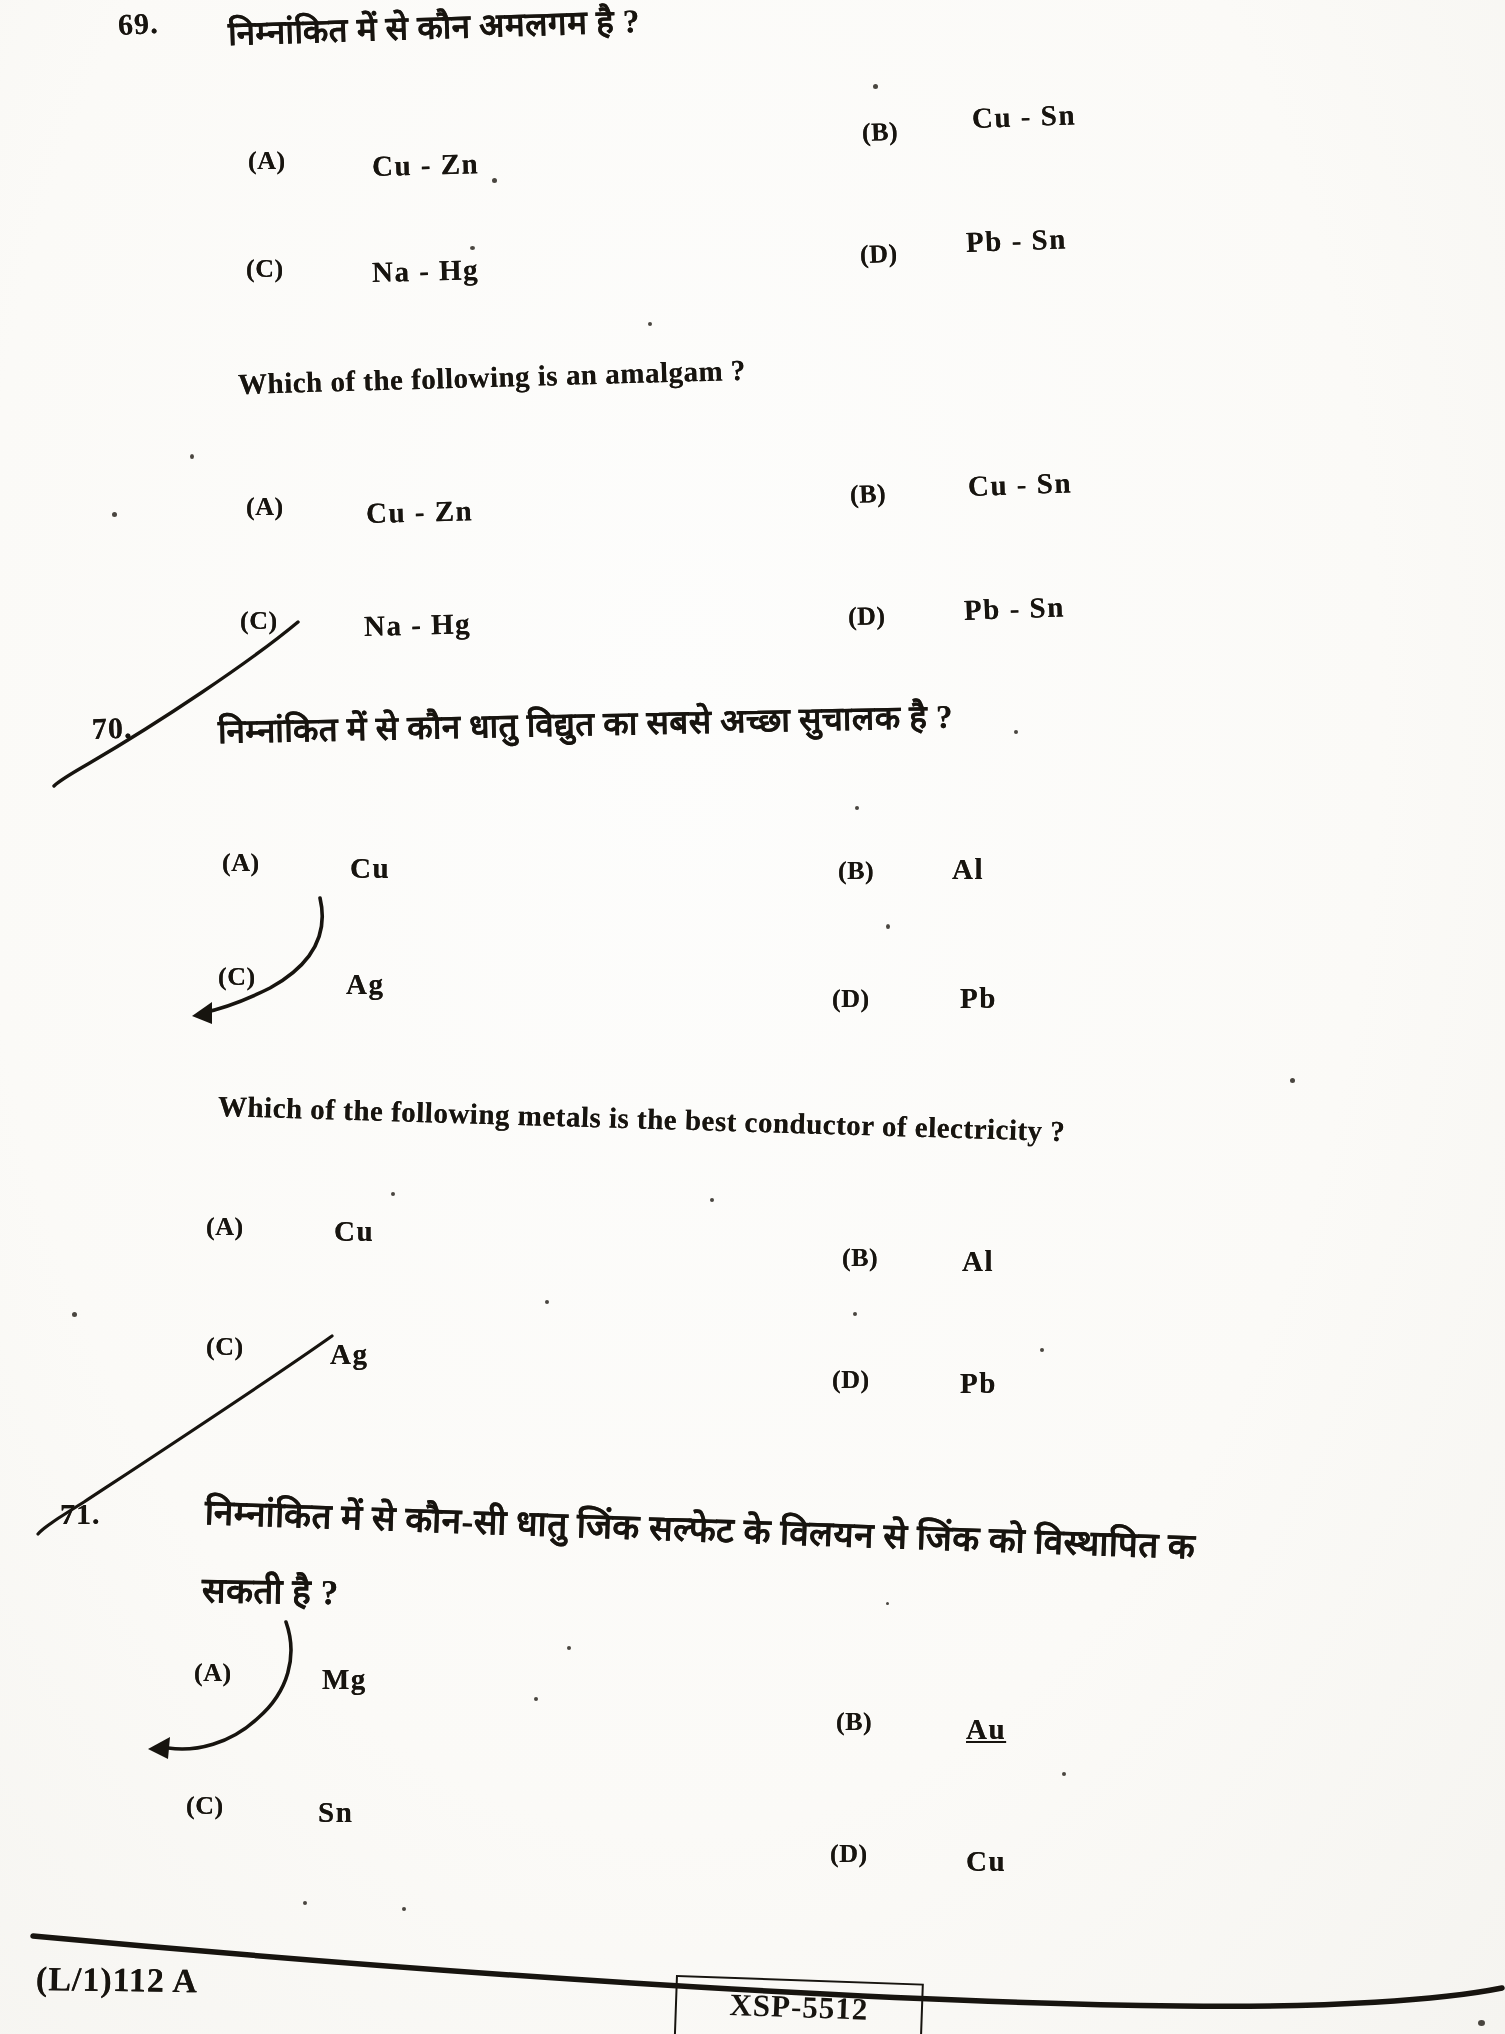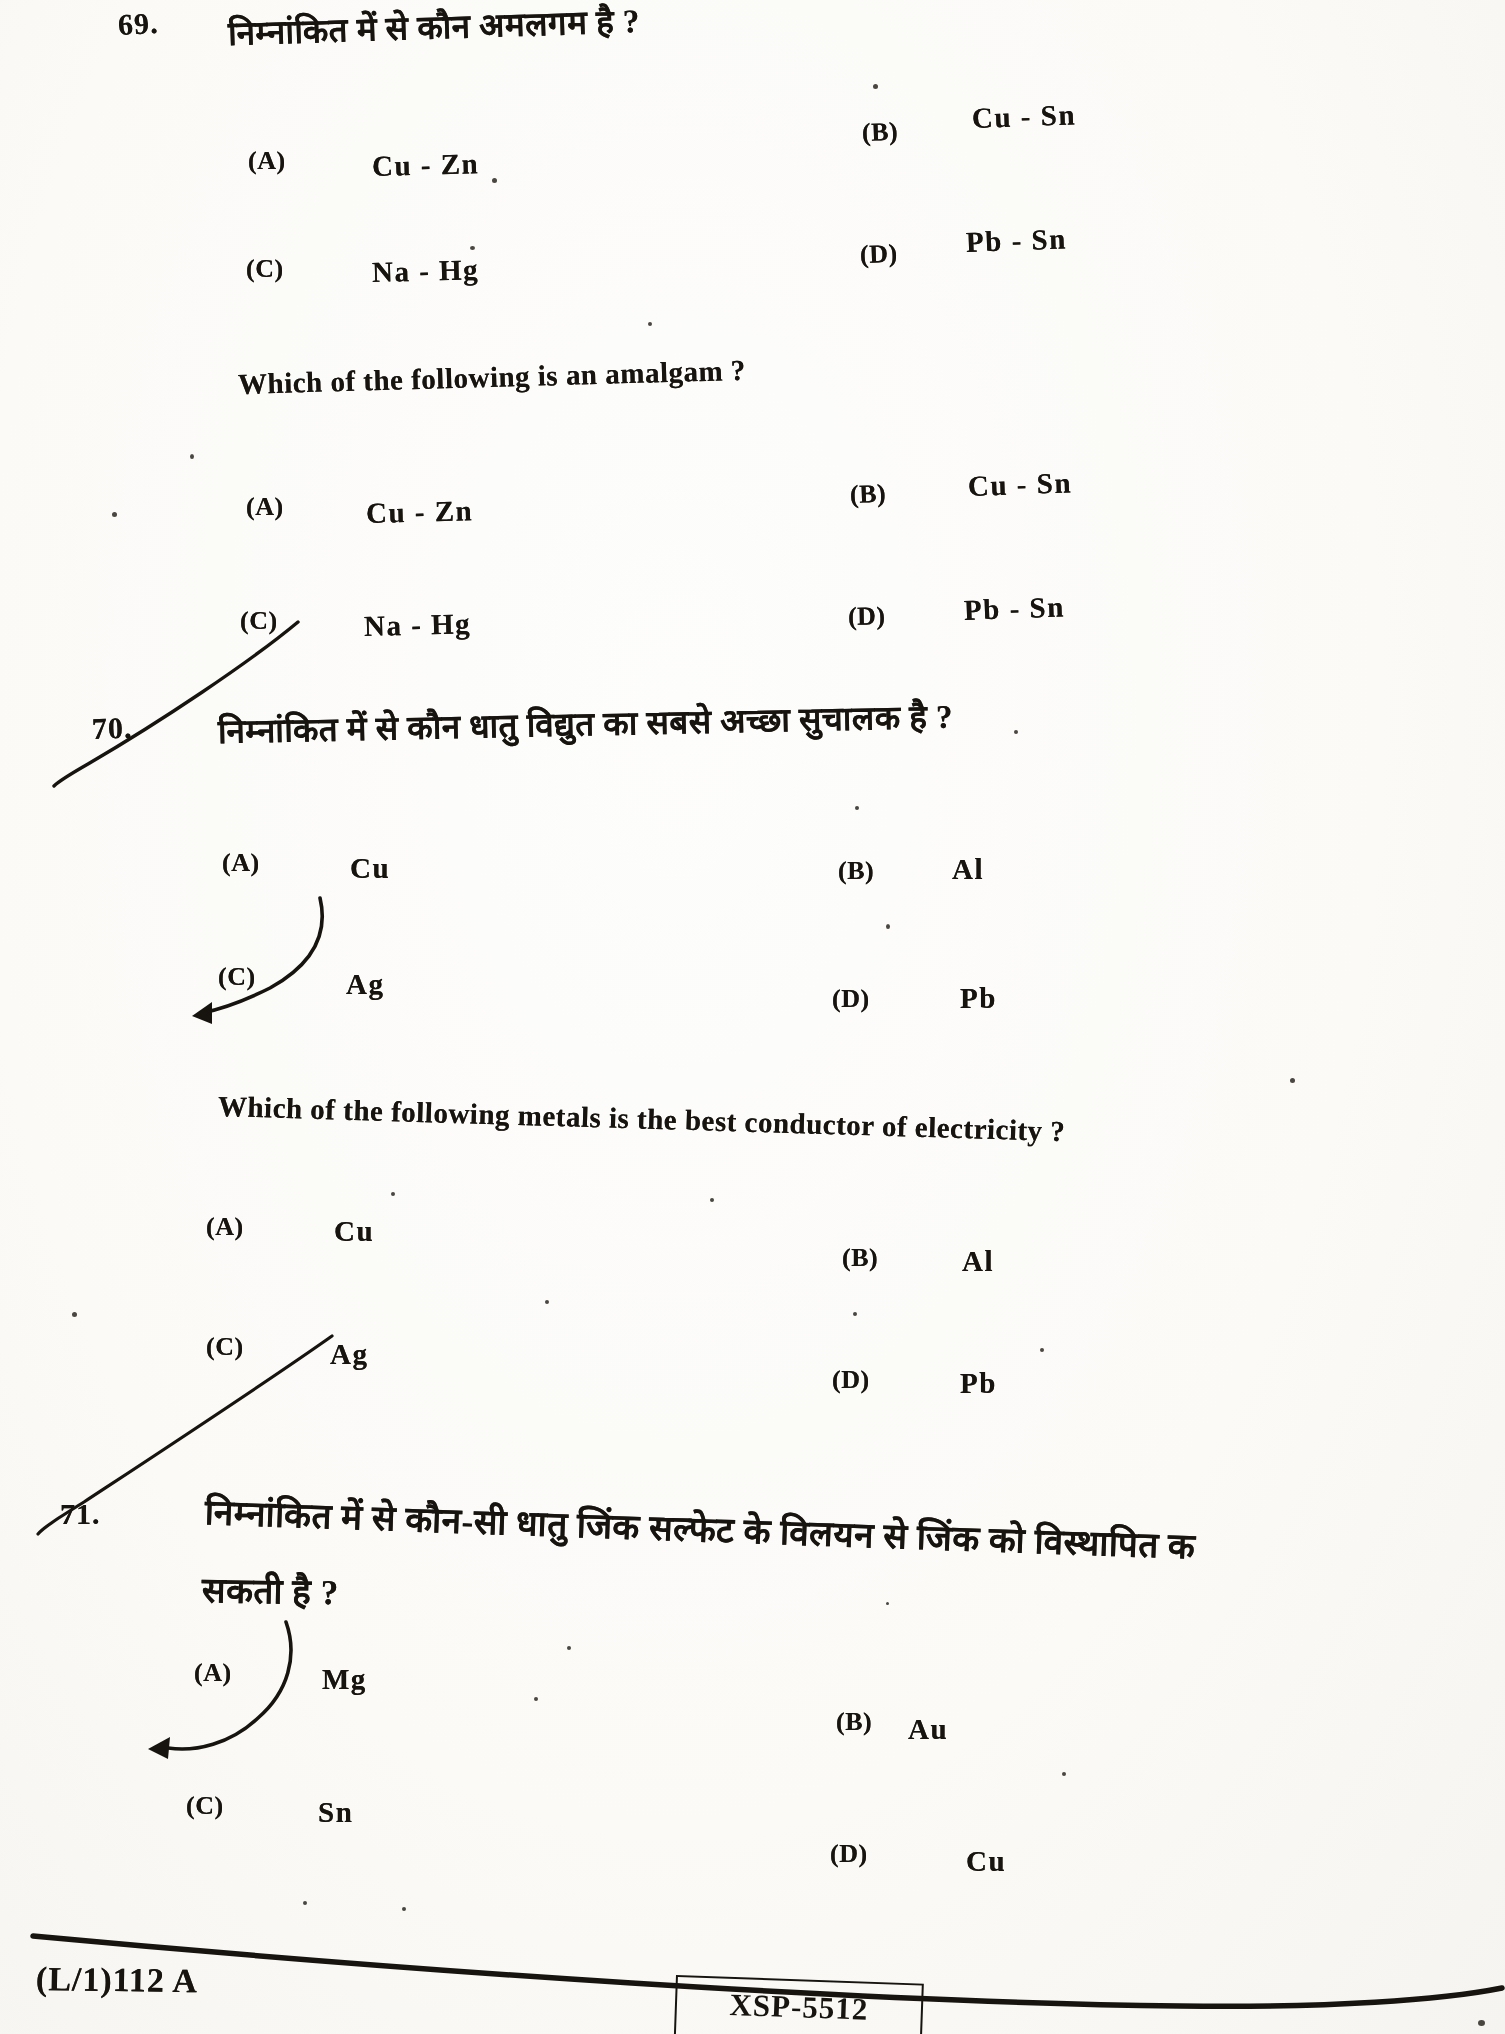--- a/index.html
+++ b/index.html
@@ -94,21 +94,21 @@
   <span class="t olabel" style="left:832px; top:1365px;">(D)</span>
   <span class="t oval" style="left:960px; top:1367px;">Pb</span>
 
   <span class="t num" style="left:60px; top:1497px;">71.</span>
   <span class="t hi2" style="left:205px; top:1487px; transform:rotate(2deg);">निम्नांकित में से कौन-सी धातु जिंक सल्फेट के विलयन से जिंक को विस्थापित क</span>
   <span class="t hi2" style="left:202px; top:1565px; transform:rotate(1deg);">सकती है ?</span>
 
   <span class="t olabel" style="left:194px; top:1658px;">(A)</span>
   <span class="t oval" style="left:322px; top:1663px;">Mg</span>
   <span class="t olabel" style="left:836px; top:1707px;">(B)</span>
-  <span class="t oval" style="left:908px; top:1713px;">Au</span>
+  <span class="t oval" style="left:966px; top:1713px;text-decoration:underline;">Au</span>
   <span class="t olabel" style="left:186px; top:1791px;">(C)</span>
   <span class="t oval" style="left:318px; top:1796px;">Sn</span>
   <span class="t olabel" style="left:830px; top:1839px;">(D)</span>
   <span class="t oval" style="left:966px; top:1845px;">Cu</span>
 
   <span class="t footcode" style="left:36px; top:1960px; transform:rotate(0.8deg);">(L/1)112 A</span>
   <div class="codebox" style="left:676px; top:1975px; width:244px; height:70px;">
     <span>XSP-5512</span>
   </div>
 

